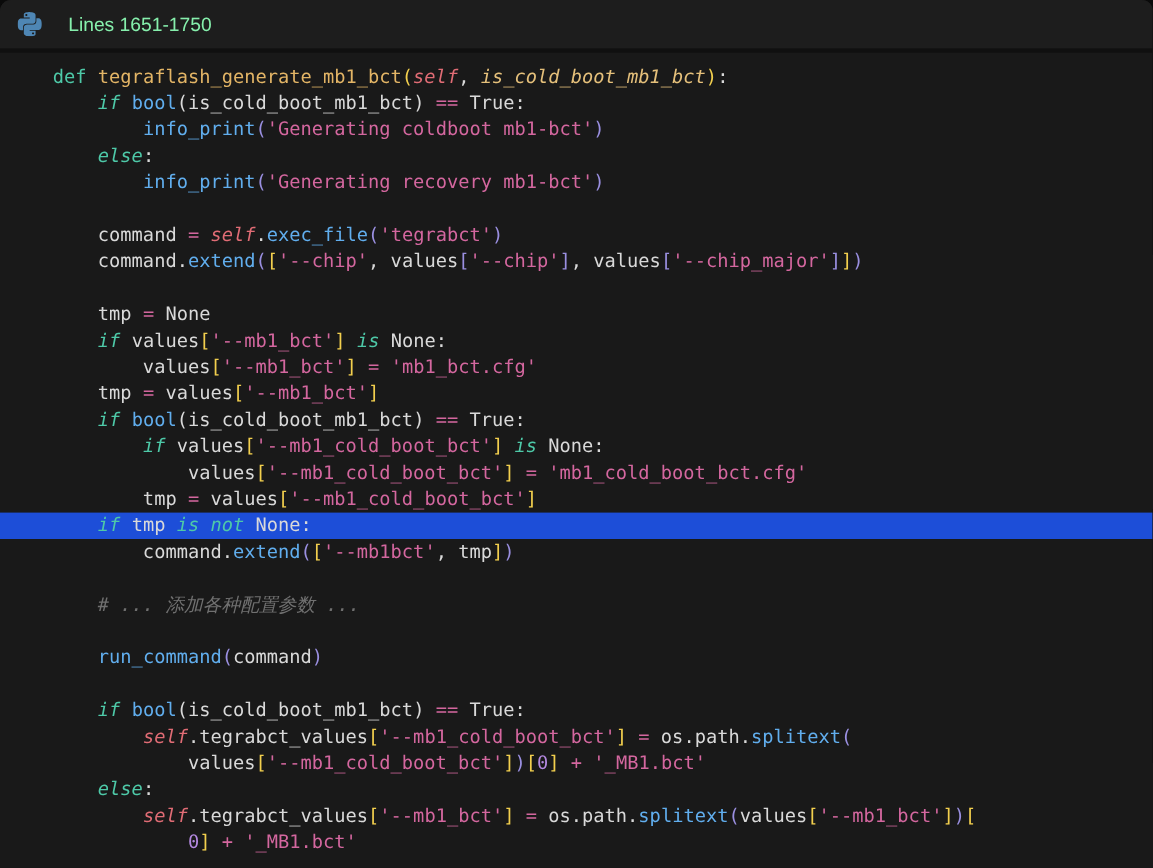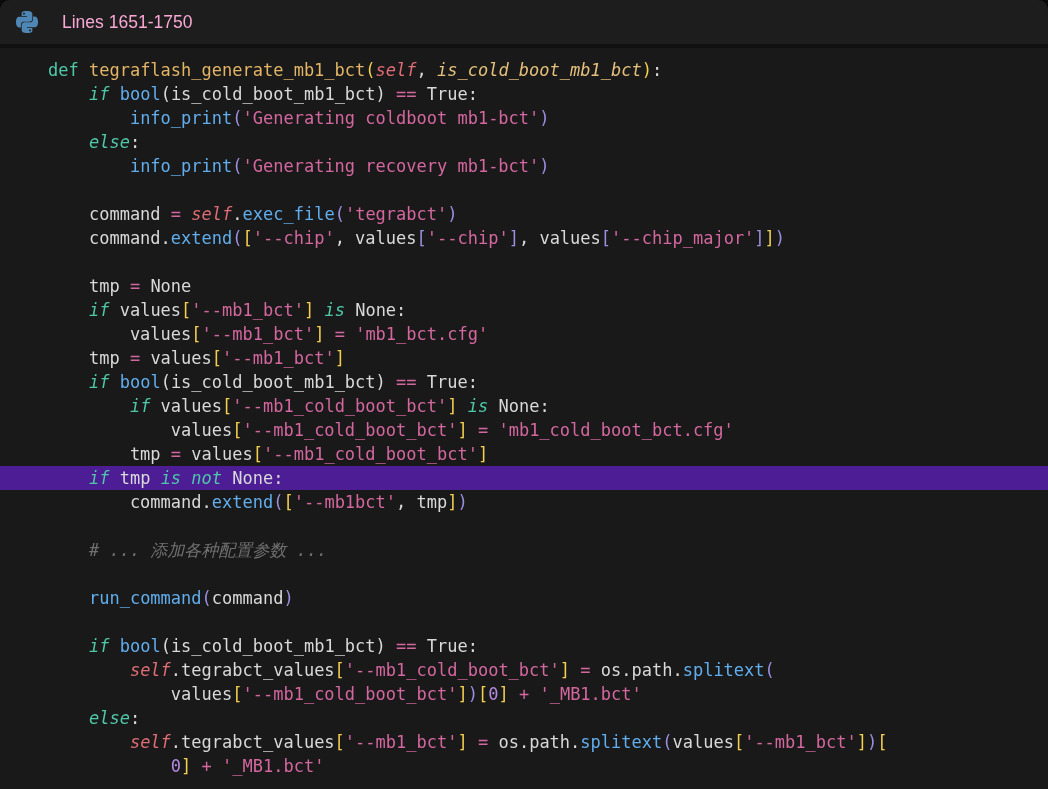--- a/index.html
+++ b/index.html
@@ -14,33 +14,33 @@
   }
   .titlebar {
     height:48px; flex:0 0 48px;
     background:#1d1d1d;
     border-bottom:4px solid #101010;
     display:flex; align-items:center;
     padding:0 16px;
   }
   .titlebar .icon { width:22px; height:22px; margin-right:12px; flex:0 0 auto; }
   .titlebar .fname { color:#cfcfcf; font-size:17.5px; letter-spacing:0.2px; }
-  .titlebar .lines { color:#f9a8d4; font-size:17.5px; margin-left:12px; }
+  .titlebar .lines { color:#86efac; font-size:17.5px; margin-left:12px; }
   .code {
     flex:1 1 auto;
     background:#191919;
     padding-top:10px;
     font-family:"DejaVu Sans Mono","Liberation Mono",monospace;
     font-size:17px;
     line-height:24px;
     white-space:pre;
     overflow:hidden;
   }
   .line { height:24px; padding-left:48px; }
-  .line.hl { background:#4c1d95; }
+  .line.hl { background:#1d4ed8; }
   .i { font-style:italic; }
 </style>
 </head>
 <body>
 
 <div class="window">
   <div class="titlebar">
     <svg class="icon" viewBox="0 0 24 24" aria-hidden="true">
       <path fill="#4e86b4" d="M14.25.18l.9.2.73.26.59.3.45.32.34.34.25.34.16.33.1.3.04.26.02.2-.01.13V8.5l-.05.63-.13.55-.21.46-.26.38-.3.31-.33.25-.35.19-.35.14-.33.1-.3.07-.26.04-.21.02H8.77l-.69.05-.59.14-.5.22-.41.27-.33.32-.27.35-.2.36-.15.37-.1.35-.07.32-.04.27-.02.21v3.06H3.17l-.21-.03-.28-.07-.32-.12-.35-.18-.36-.26-.36-.36-.35-.46-.32-.59-.28-.73-.21-.88-.14-1.05-.05-1.23.06-1.22.16-1.04.24-.87.32-.71.36-.57.4-.44.42-.33.42-.24.4-.16.36-.1.32-.05.24-.01h.16l.06.01h8.16v-.83H6.18l-.01-2.75-.02-.37.05-.34.11-.31.17-.28.25-.26.31-.23.38-.2.44-.18.51-.15.58-.12.64-.1.71-.06.77-.04.84-.02 1.27.05zm-6.3 1.98l-.23.33-.08.41.08.41.23.34.33.22.41.09.41-.09.33-.22.23-.34.08-.41-.08-.41-.23-.33-.33-.22-.41-.09-.41.09zm13.09 3.95l.28.06.32.12.35.18.36.27.36.35.35.47.32.59.28.73.21.88.14 1.04.05 1.23-.06 1.23-.16 1.04-.24.86-.32.71-.36.57-.4.45-.42.33-.42.24-.4.16-.36.09-.32.05-.24.02-.16-.01h-8.22v.82h5.84l.01 2.76.02.36-.05.34-.11.31-.17.29-.25.25-.31.24-.38.2-.44.17-.51.15-.58.13-.64.09-.71.07-.77.04-.84.01-1.27-.04-1.07-.14-.9-.2-.73-.25-.59-.3-.45-.33-.34-.34-.25-.34-.16-.33-.1-.3-.04-.25-.02-.2.01-.13v-5.34l.05-.64.13-.54.21-.46.26-.38.3-.32.33-.24.35-.2.35-.14.33-.1.3-.06.26-.04.21-.02.13-.01h5.84l.69-.05.59-.14.5-.21.41-.28.33-.32.27-.35.2-.36.15-.36.1-.35.07-.32.04-.28.02-.21V6.07h2.09l.14.01zm-6.47 14.25l-.23.33-.08.41.08.41.23.33.33.23.41.08.41-.08.33-.23.23-.33.08-.41-.08-.41-.23-.33-.33-.23-.41-.08-.41.23z"></path>
     </svg>

